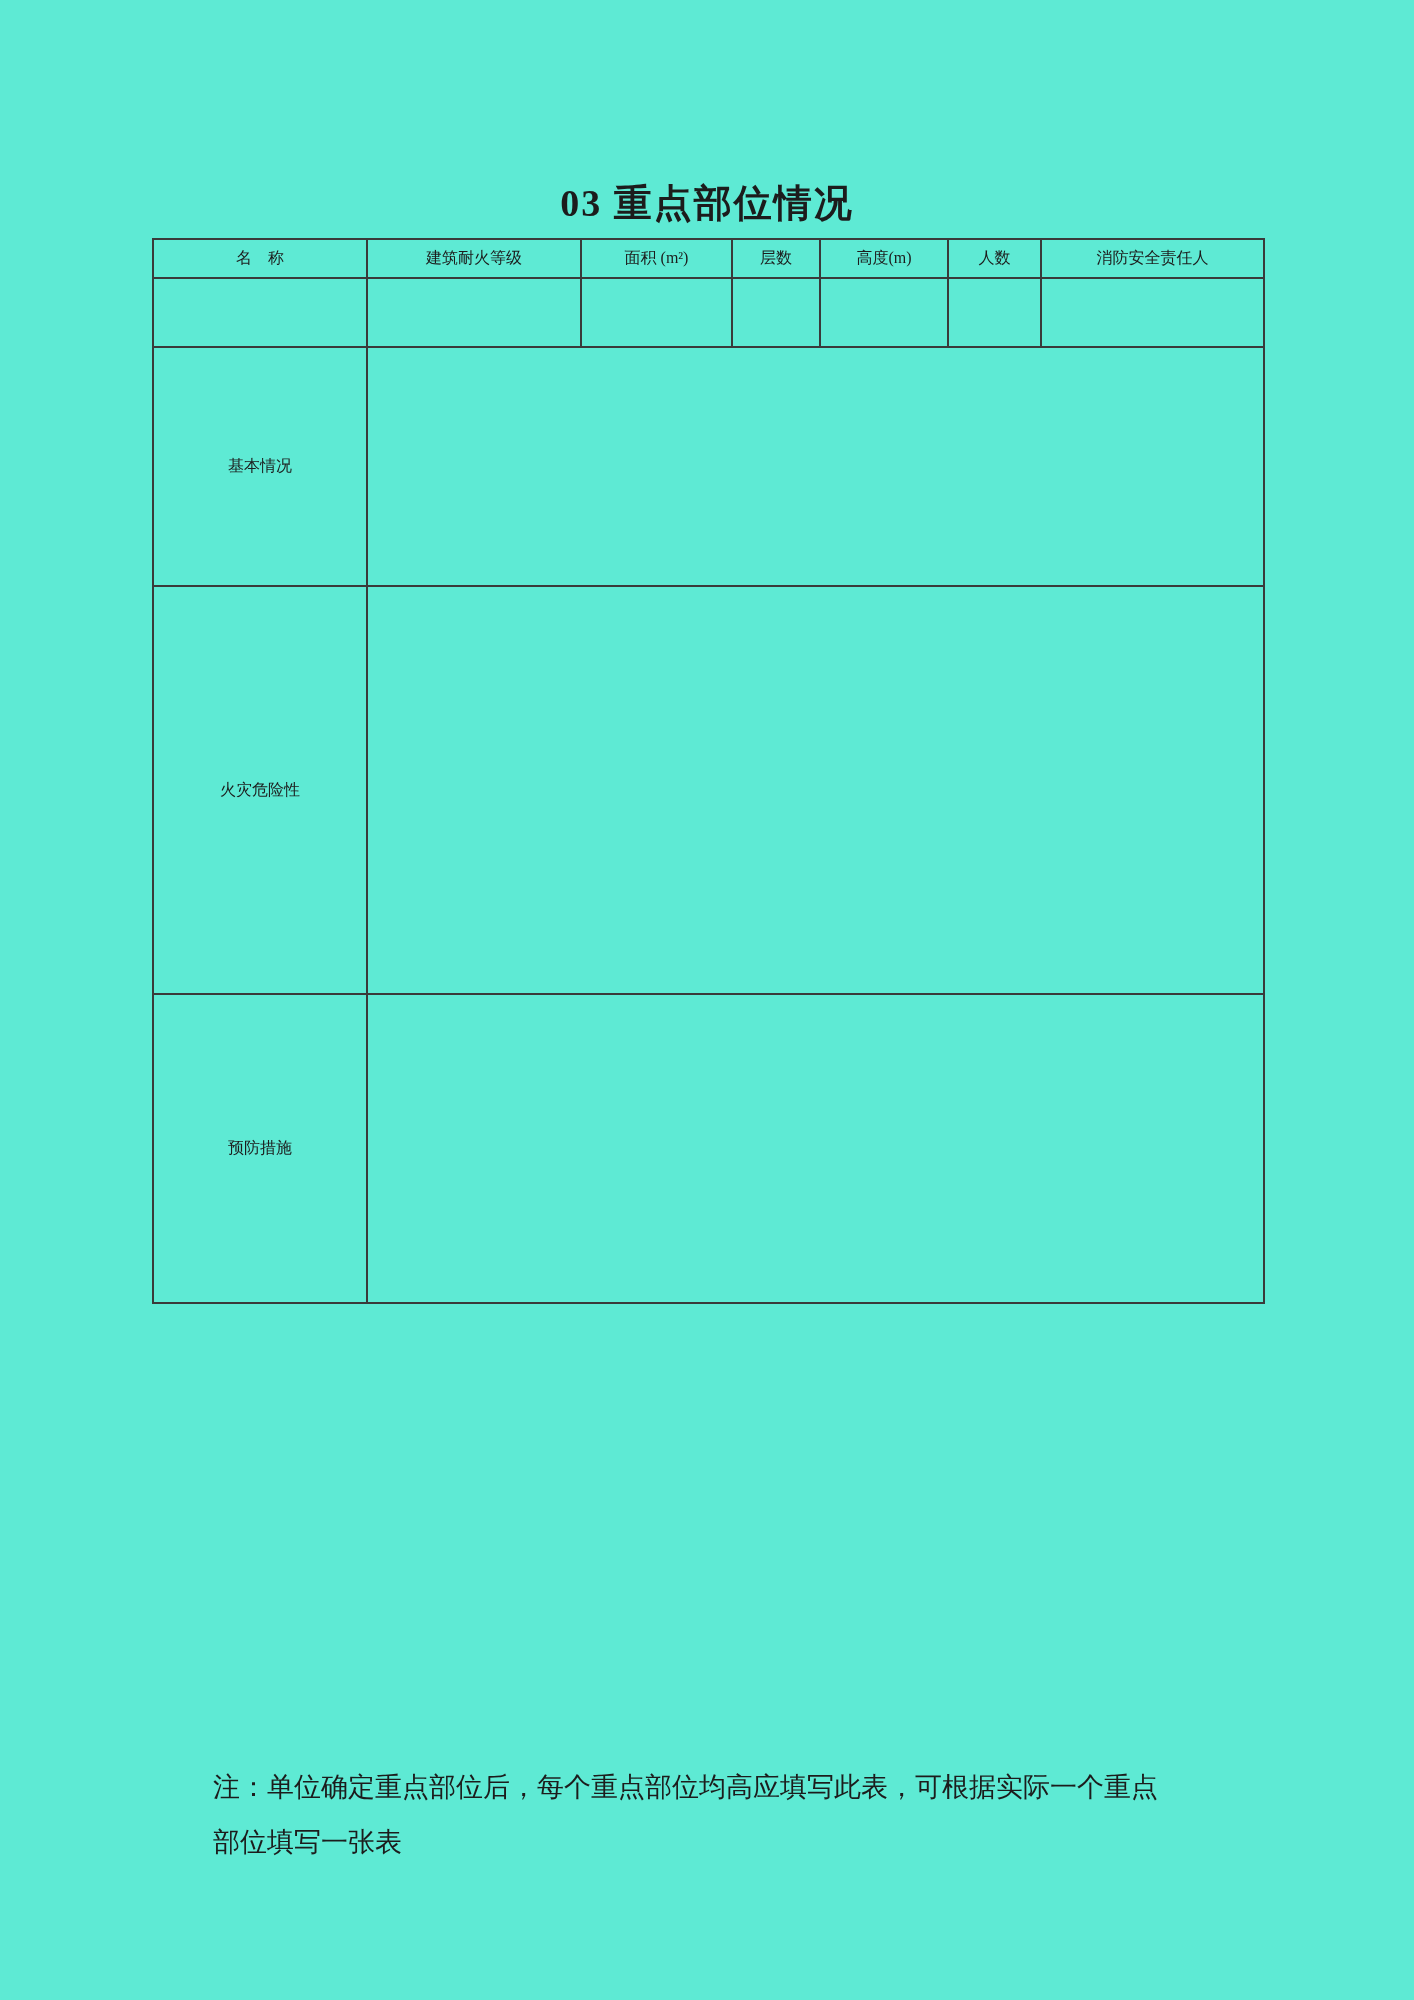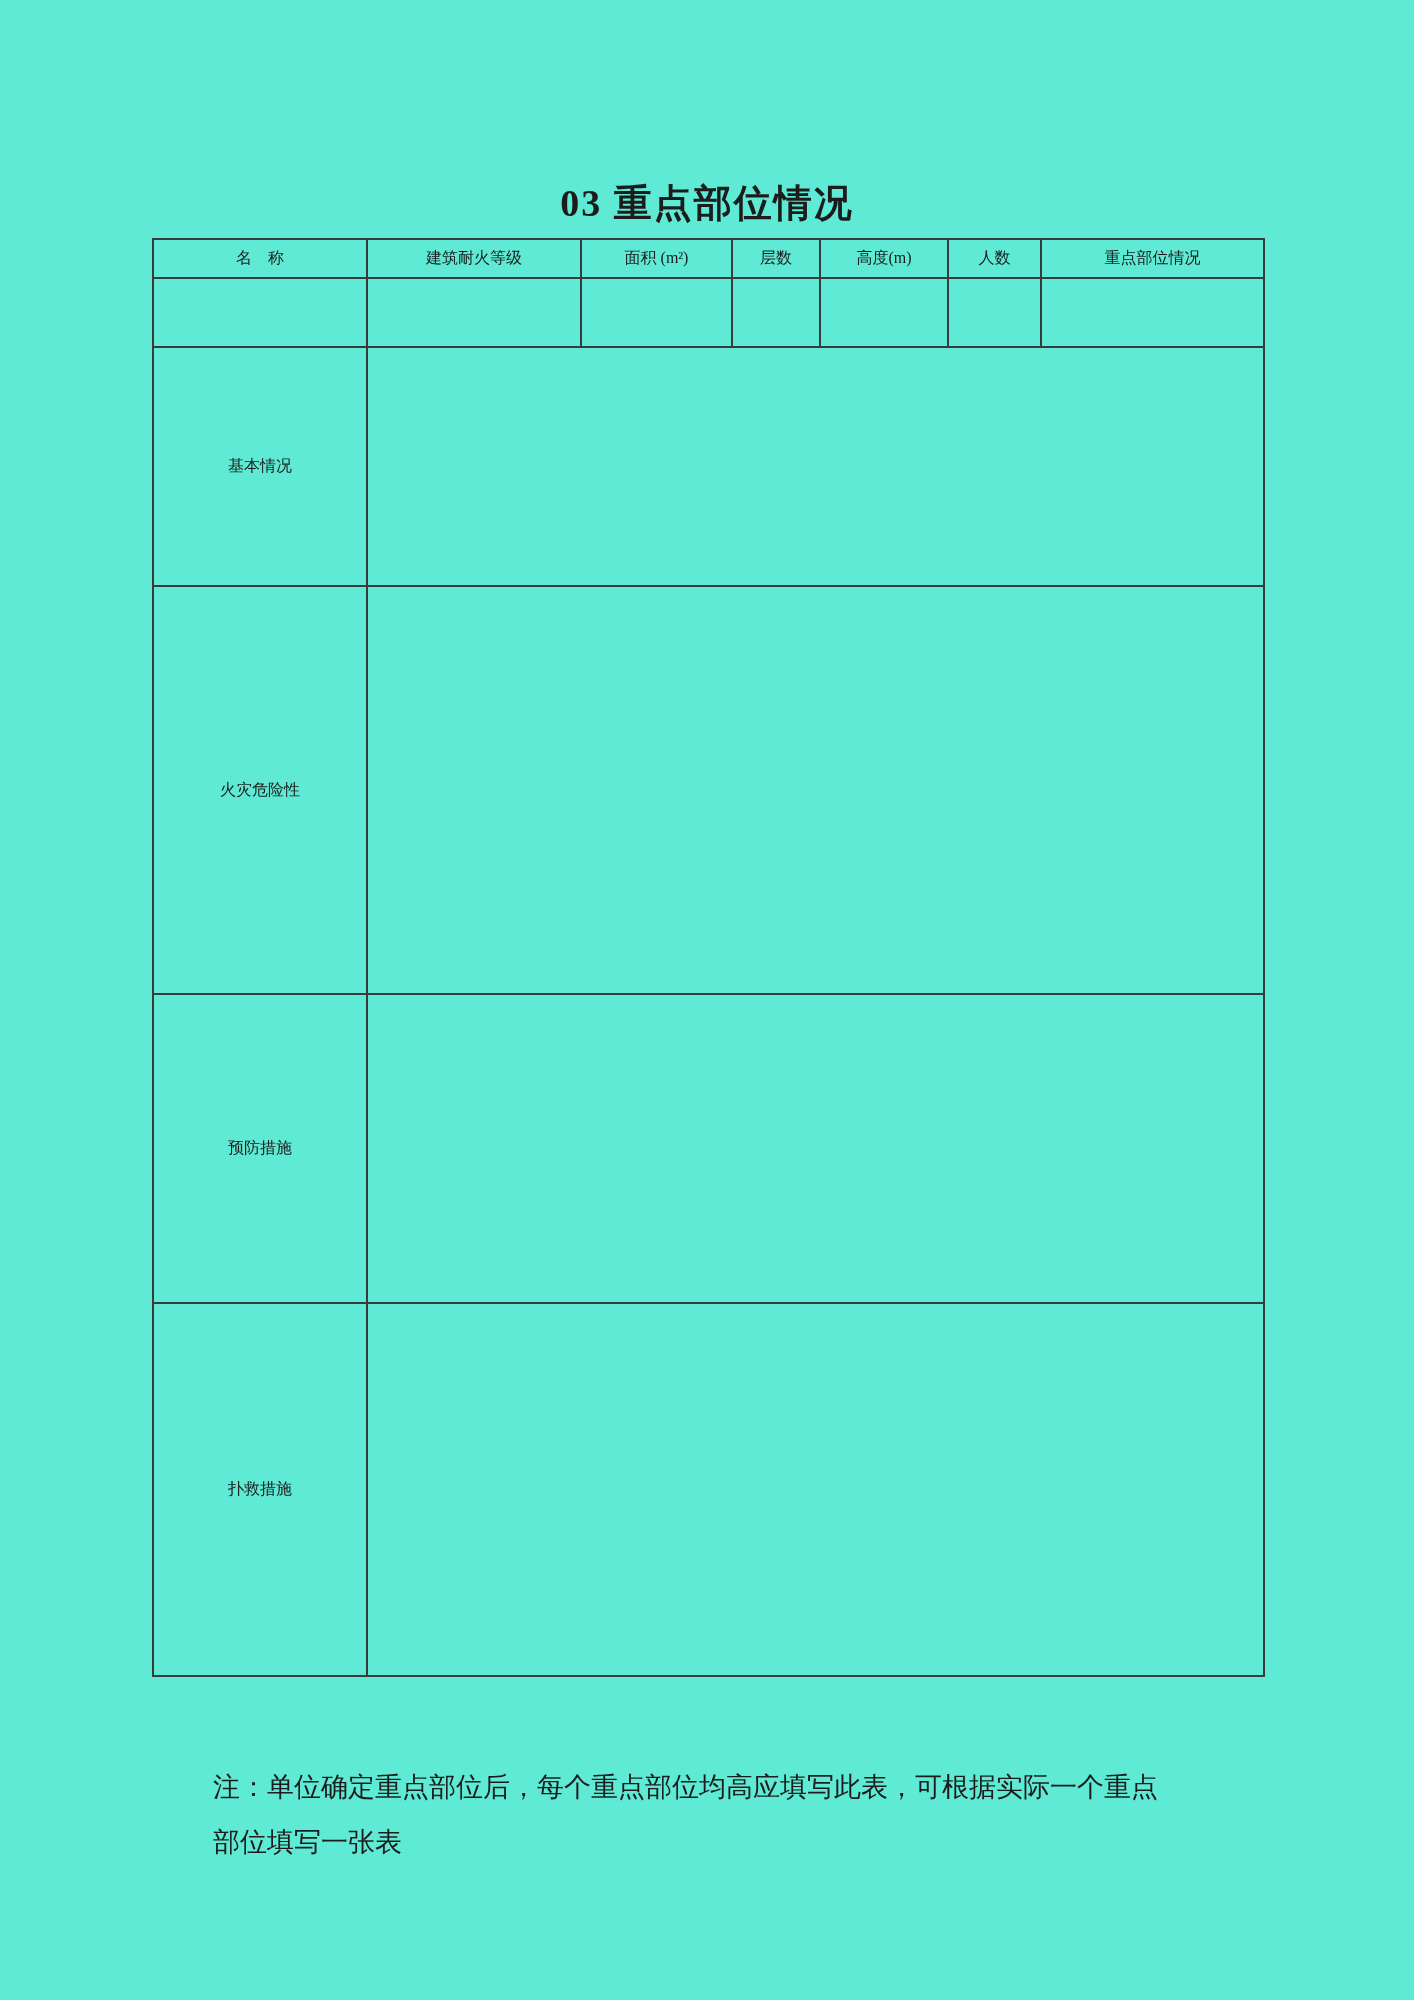--- a/index.html
+++ b/index.html
@@ -86,21 +86,21 @@
       <col style="width:223px">
     </colgroup>
     <tbody>
       <tr class="header-row">
         <th>名　称</th>
         <th>建筑耐火等级</th>
         <th>面积 (m²)</th>
         <th>层数</th>
         <th>高度(m)</th>
         <th>人数</th>
-        <th>重点部位情况</th>
+        <th>消防安全责任人</th>
       </tr>
 
       <tr class="entry-row">
         <td></td>
         <td></td>
         <td></td>
         <td></td>
         <td></td>
         <td></td>
         <td></td>
@@ -114,24 +114,20 @@
       <tr class="section-row-1">
         <td>火灾危险性</td>
         <td class="section-content" colspan="6"></td>
       </tr>
 
       <tr class="section-row-2">
         <td>预防措施</td>
         <td class="section-content" colspan="6"></td>
       </tr>
 
-      <tr class="section-row-3">
-        <td>扑救措施</td>
-        <td class="section-content" colspan="6"></td>
-      </tr>
     </tbody>
   </table>
 
   <div class="note">
     <div class="note-line">注：单位确定重点部位后，每个重点部位均高应填写此表，可根据实际一个重点</div>
     <div class="note-line">部位填写一张表</div>
   </div>
 
 </div>
 

